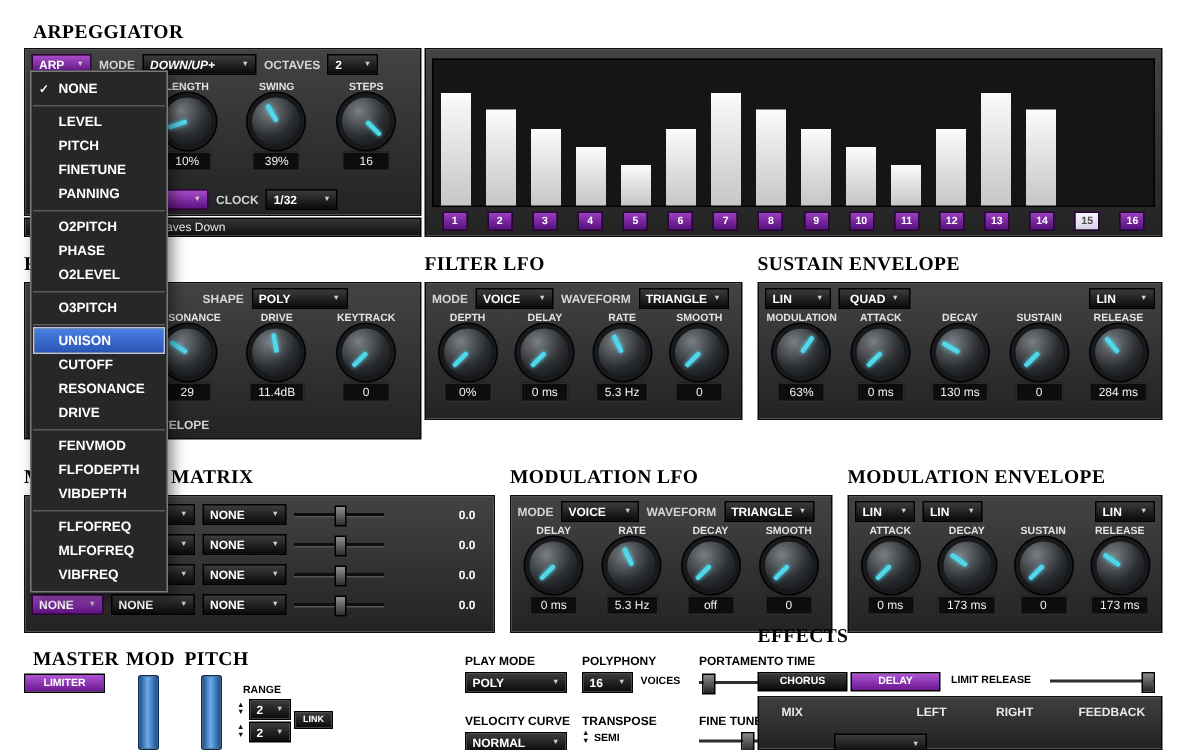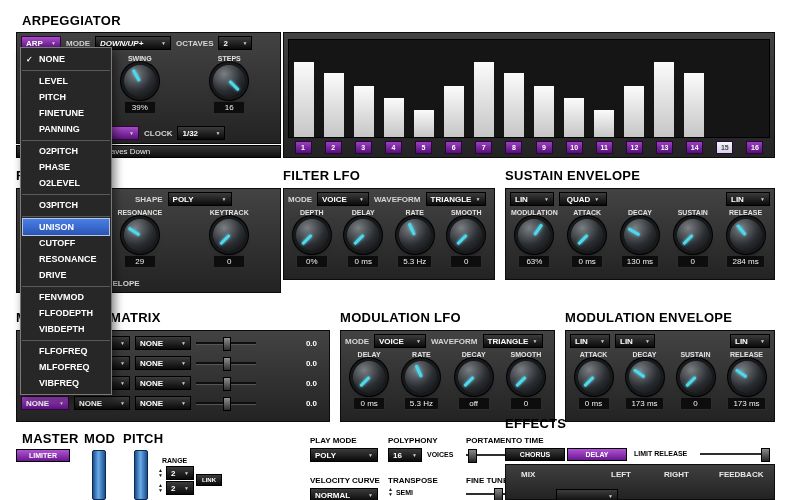--- a/index.html
+++ b/index.html
@@ -1,18 +1,18 @@
 <!DOCTYPE html>
 <html><head>
 <meta charset="utf-8">
 <style>
   html,body{margin:0;padding:0;background:#fff;}
   .screen{position:relative;width:799px;height:500px;background:#ffffff;overflow:hidden;
           font-family:"Liberation Sans",sans-serif;-webkit-font-smoothing:antialiased;}
-  .sec-title{position:absolute;font-size:13px;font-weight:bold;color:#000;letter-spacing:.3px;white-space:nowrap;}
+  .sec-title{position:absolute;font-size:13px;font-weight:bold;color:#000;letter-spacing:.3px;white-space:nowrap;font-family:Liberation Serif, serif;}
   .panel{position:absolute;background:linear-gradient(180deg,#434343,#232323);border:1px solid #0c0c0c;box-sizing:border-box;}
   .row{display:flex;align-items:center;gap:5px;padding:3px 4px;}
   .lbl{color:#d5d5d5;font-size:8px;font-weight:bold;white-space:nowrap;}
   .blk-lbl{position:absolute;font-size:8px;font-weight:bold;color:#000;white-space:nowrap;}
   .dd{display:inline-flex;align-items:center;justify-content:space-between;gap:4px;
       background:linear-gradient(#3c3c3c,#0a0a0a);border:1px solid #000;color:#fff;
       font-size:8px;font-weight:bold;padding:2px 4px;box-sizing:border-box;white-space:nowrap;height:14px;}
   .dd .arr{font-size:5px;color:#cfcfcf;}
   .dd.purple{background:linear-gradient(#a84cc9,#5c1380);border-color:#32053f;}
   .btn{display:inline-flex;align-items:center;justify-content:center;font-size:7px;font-weight:bold;color:#fff;
@@ -90,20 +90,27 @@
         <span class="arr">▼</span>
       </div>
       <span class="lbl">OCTAVES</span>
       <div class="dd" style="width:34px;">
         <span>2</span>
         <span class="arr">▼</span>
       </div>
     </div>
     <div class="knob-strip" style="left:78px;right:6px;top:22px;">
         <div class="kgroup">
+          <div class="klbl">LENGTH</div>
+          <div class="knob">
+            <div class="kptr" style="transform:rotate(-108deg)"></div>
+          </div>
+          <div class="kval">10%</div>
+        </div>
+        <div class="kgroup">
           <div class="klbl">SWING</div>
           <div class="knob">
             <div class="kptr" style="transform:rotate(-30deg)"></div>
           </div>
           <div class="kval">39%</div>
         </div>
         <div class="kgroup">
           <div class="klbl">STEPS</div>
           <div class="knob">
             <div class="kptr" style="transform:rotate(135deg)"></div>
@@ -242,20 +249,27 @@
         <span class="arr">▼</span>
       </div>
     </div>
     <div class="knob-strip" style="left:78px;right:6px;top:20px;">
         <div class="kgroup">
           <div class="klbl">RESONANCE</div>
           <div class="knob">
             <div class="kptr" style="transform:rotate(-57deg)"></div>
           </div>
           <div class="kval">29</div>
+        </div>
+        <div class="kgroup">
+          <div class="klbl">DRIVE</div>
+          <div class="knob">
+            <div class="kptr" style="transform:rotate(-10deg)"></div>
+          </div>
+          <div class="kval">11.4dB</div>
         </div>
         <div class="kgroup">
           <div class="klbl">KEYTRACK</div>
           <div class="knob">
             <div class="kptr" style="transform:rotate(-135deg)"></div>
           </div>
           <div class="kval">0</div>
         </div>
       </div>
     <span class="lbl" style="position:absolute;left:79px;bottom:4px;">ENVELOPE</span>

